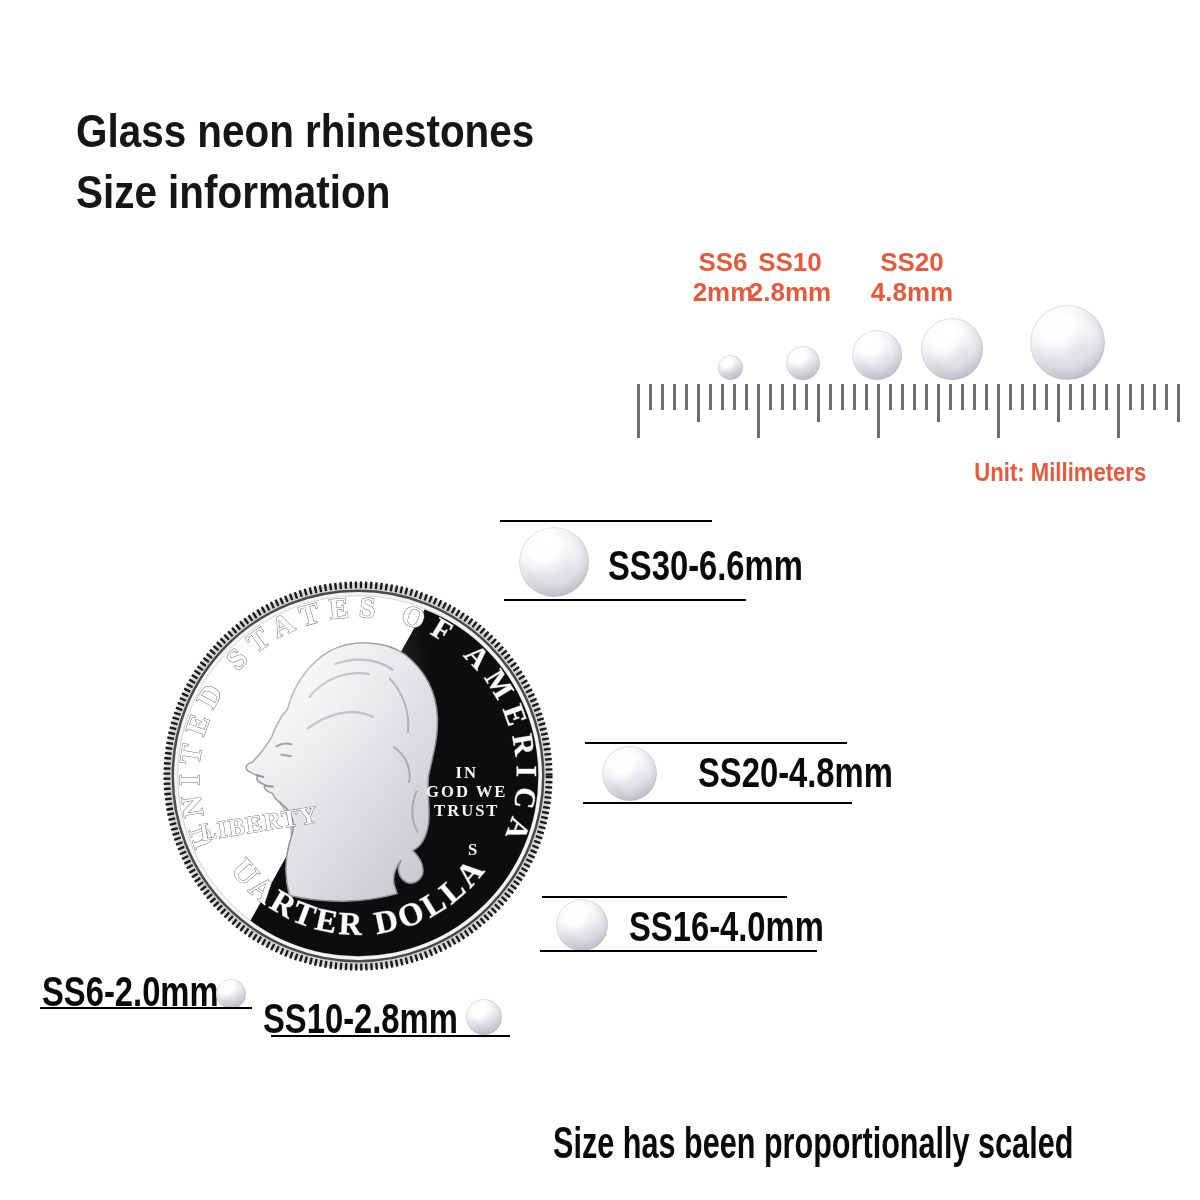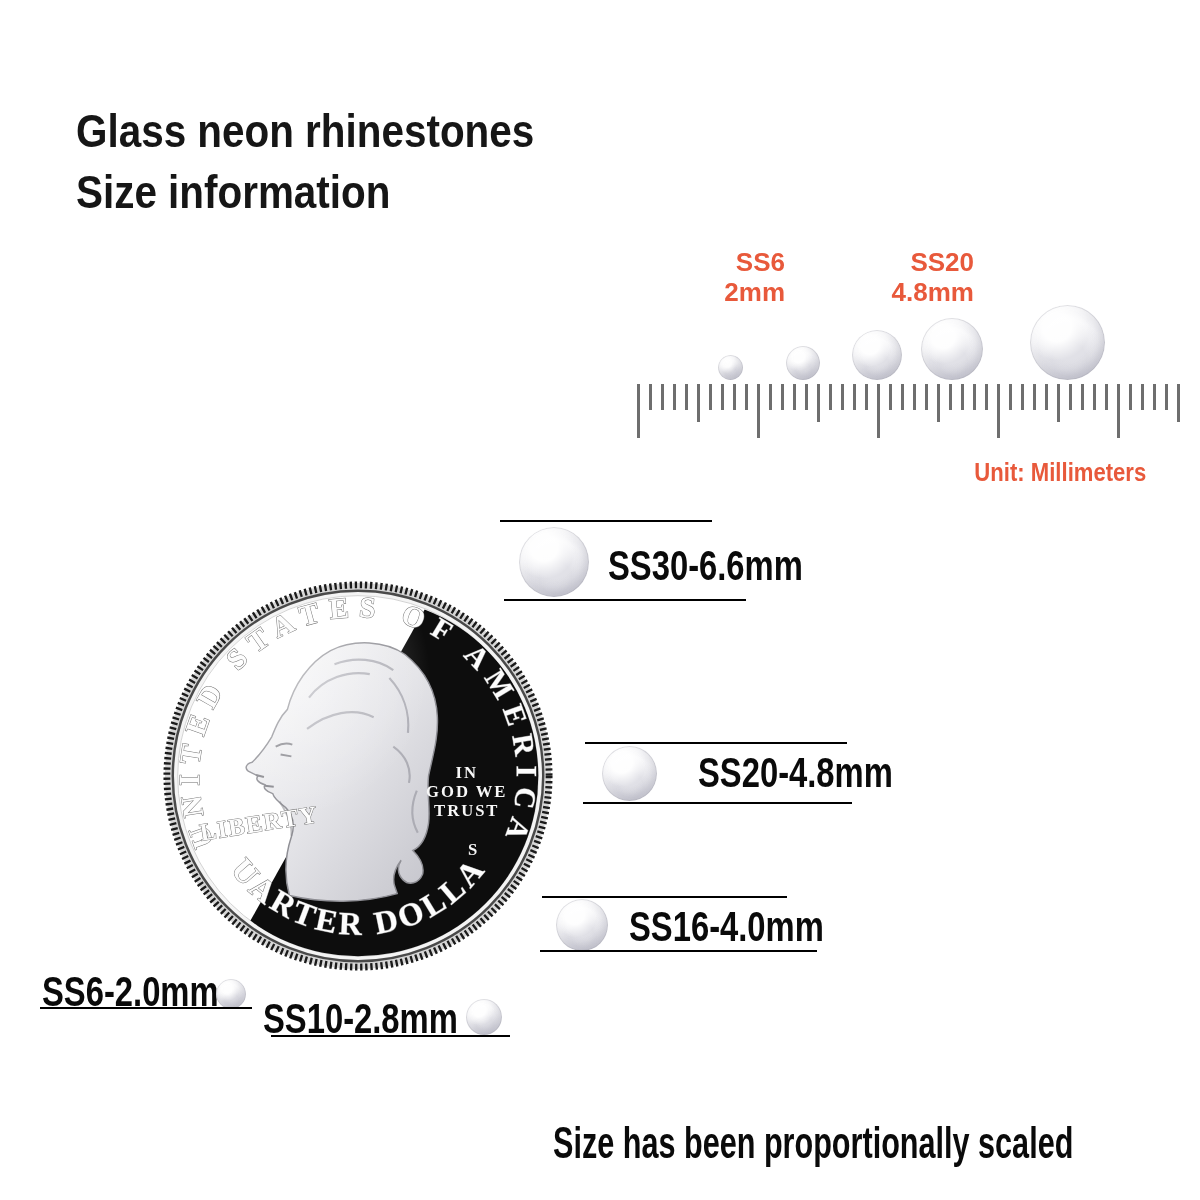--- a/index.html
+++ b/index.html
@@ -3,21 +3,21 @@
 <meta charset="utf-8">
 <style>
   :root{ --accent:#E8593B; --tick:#6e6e6e; --ink:#0d0d0d; }
   html,body{margin:0;padding:0;background:#fff;}
   .canvas{position:relative;width:1200px;height:1200px;background:#fff;overflow:hidden;
           font-family:"Liberation Sans",sans-serif;color:var(--ink);}
   
   .title{position:absolute;left:76px;top:100px;font-size:47px;line-height:61px;font-weight:bold;
          color:#161616;transform:scaleX(.86);transform-origin:left top;white-space:nowrap;}
   
-  .scol{position:absolute;top:247px;width:124px;text-align:right;color:var(--accent);
+  .scol{position:absolute;top:247px;width:124px;text-align:center;color:var(--accent);
         font-weight:bold;font-size:26px;line-height:30px;white-space:nowrap;}
   
   .ruler{position:absolute;left:637px;top:384px;width:543px;height:56px;
      background:
       linear-gradient(to right,var(--tick) 0 3px,transparent 3px) 0 0/120px 54px repeat-x,
       linear-gradient(to right,var(--tick) 0 3px,transparent 3px) 60px 0/120px 38px repeat-x,
       linear-gradient(to right,var(--tick) 0 3px,transparent 3px) 0 0/12px 26px repeat-x;}
   .unit{position:absolute;right:54px;top:457px;font-size:26px;font-weight:bold;color:var(--accent);
         transform:scaleX(.85);transform-origin:right top;white-space:nowrap;}
   
@@ -46,20 +46,24 @@
 <div class="canvas">
 
   <div class="title">
     <div>Glass neon rhinestones</div>
     <div>Size information</div>
   </div>
 
   <div class="scol" style="left:661px">
     <div>SS6</div>
     <div>2mm</div>
+  </div>
+  <div class="scol" style="left:728px">
+    <div>SS10</div>
+    <div>2.8mm</div>
   </div>
   <div class="scol" style="left:850px">
     <div>SS20</div>
     <div>4.8mm</div>
   </div>
 
   <div class="pearl" style="left:718px;top:355px;width:25px;height:25px"></div>
   <div class="pearl" style="left:786px;top:346px;width:34px;height:34px"></div>
   <div class="pearl" style="left:852px;top:330px;width:50px;height:50px"></div>
   <div class="pearl" style="left:921px;top:318px;width:62px;height:62px"></div>

